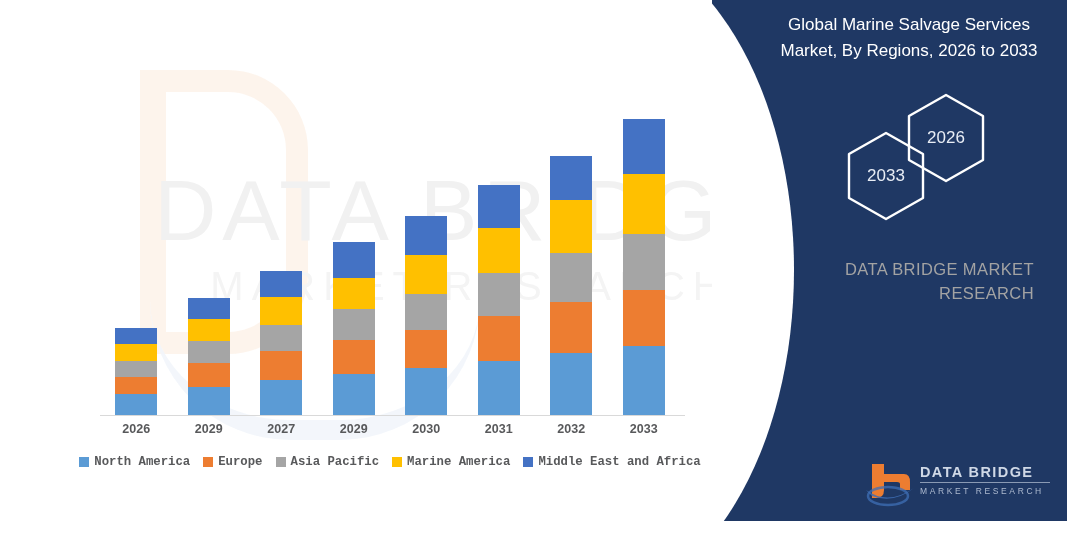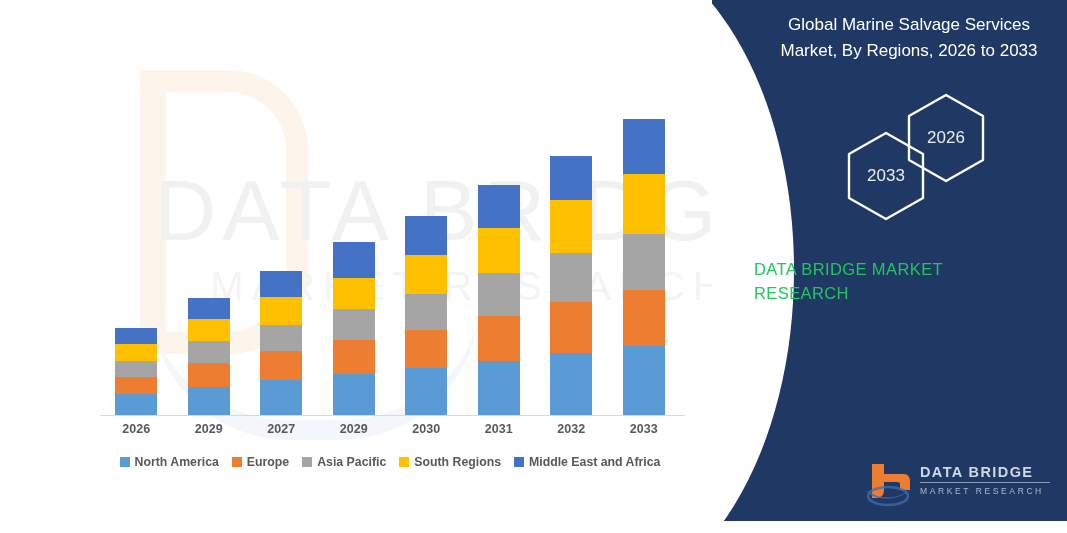--- a/index.html
+++ b/index.html
@@ -58,21 +58,21 @@
     position:absolute;left:100px;top:422px;width:580px;
     display:flex;justify-content:space-around;
   }
   .xlabel{width:62px;text-align:center;font-size:12.5px;font-weight:bold;color:#58595b;}
 
   
   .legend{
     position:absolute;left:100px;top:455px;width:580px;
     display:flex;justify-content:center;align-items:center;gap:13px;flex-wrap:nowrap;
   }
-  .legend-item{display:flex;align-items:center;gap:5px;white-space:nowrap;}
+  .legend-item{display:flex;align-items:center;gap:5px;white-space:nowrap;font-family:Liberation Mono, monospace;}
   .legend-swatch{width:10px;height:10px;display:inline-block;}
   .legend-label{font-size:12.3px;font-weight:bold;color:#58595b;}
 
   
   .footer{
     position:absolute;left:82px;top:508px;width:600px;
     display:flex;justify-content:space-between;align-items:center;
     font-family:"Liberation Serif", serif;
     font-size:8.6px;color:#3a3a3a;
   }
@@ -94,22 +94,22 @@
   .hex{
     position:absolute;width:84px;height:92px;
     display:flex;align-items:center;justify-content:center;
   }
   .hex svg{position:absolute;left:0;top:0;}
   .hex span{position:relative;color:#e8edf5;font-size:17px;font-weight:400;}
   .hex-2026{left:192px;top:4px;}
   .hex-2033{left:132px;top:42px;}
 
   .brand-text{
-    position:absolute;left:42px;top:258px;width:280px;text-align:left;
-    color:#22c55e;font-size:16.5px;line-height:1.45;letter-spacing:.4px;
+    position:absolute;left:42px;top:258px;width:280px;text-align:right;
+    color:#a3a3a3;font-size:16.5px;line-height:1.45;letter-spacing:.4px;
   }
 
   .logo{
     position:absolute;left:152px;top:458px;width:190px;height:52px;
   }
   .logo-mark{position:absolute;left:0;top:2px;width:52px;height:48px;}
   .logo-words{position:absolute;left:56px;top:6px;width:130px;}
   .logo-l1{color:#cfd8e6;font-size:14.5px;letter-spacing:1.4px;font-weight:bold;border-bottom:1.5px solid #8a9ab4;padding-bottom:2px;}
   .logo-l2{color:#aebbd0;font-size:8.5px;letter-spacing:2.6px;margin-top:3px;}
 </style>
@@ -222,21 +222,21 @@
         <div class="legend-item">
           <span class="legend-swatch" style="background: rgb(237, 125, 49);"></span>
           <span class="legend-label">Europe</span>
         </div>
         <div class="legend-item">
           <span class="legend-swatch" style="background: rgb(165, 165, 165);"></span>
           <span class="legend-label">Asia Pacific</span>
         </div>
         <div class="legend-item">
           <span class="legend-swatch" style="background: rgb(255, 192, 0);"></span>
-          <span class="legend-label">South Regions</span>
+          <span class="legend-label">Marine America</span>
         </div>
         <div class="legend-item">
           <span class="legend-swatch" style="background: rgb(68, 114, 196);"></span>
           <span class="legend-label">Middle East and Africa</span>
         </div>
       </div>
 
     <div class="footer">
     </div>
   </div>

